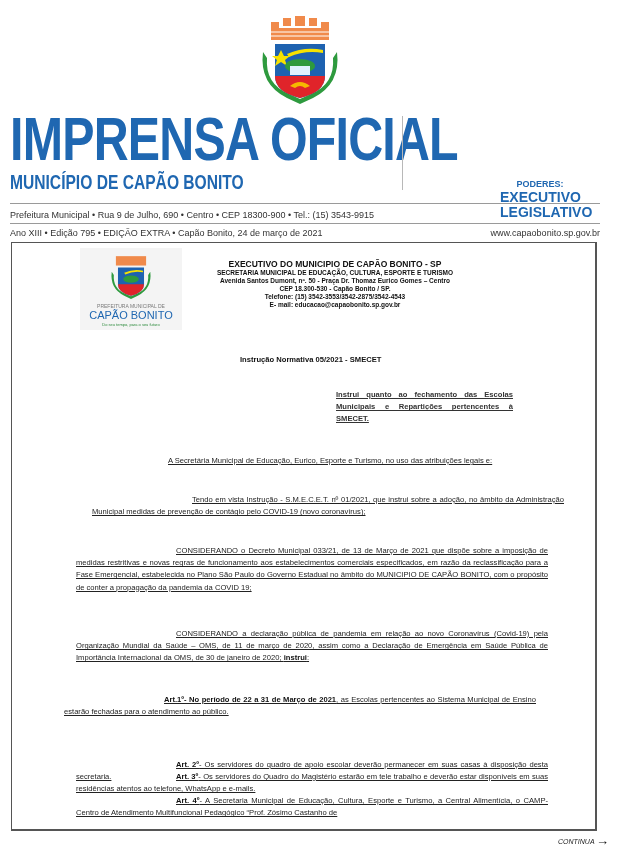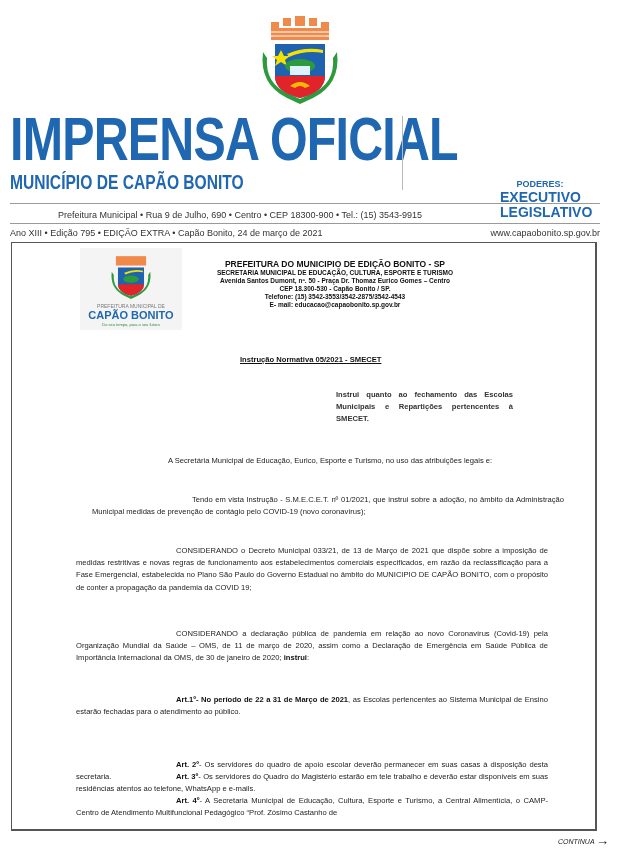--- a/index.html
+++ b/index.html
@@ -15,29 +15,29 @@
 
   .rule { position:absolute; left:10px; width:590px; height:1px; background:#9a9a9a; }
   .info-line { position:absolute; left:10px; font-size:9px; color:#333; white-space:nowrap; }
   .site-link { position:absolute; right:19px; top:228px; font-size:9px; color:#333; }
 
   .frame { position:absolute; left:11px; top:242px; width:586px; height:589px; border:1px solid #555; border-right:2px solid #555; border-bottom:2px solid #555; box-sizing:border-box; }
 
   .crest-small-box { position:absolute; left:80px; top:248px; width:102px; height:82px; background:#f4f4f4; }
   .crest-small { position:absolute; left:108px; top:252px; width:46px; height:50px; }
   .crest-small-caption { position:absolute; left:82px; top:303px; width:98px; text-align:center; font-size:5px; color:#7a7a7a; }
-  .crest-small-name { position:absolute; left:82px; top:309px; width:98px; text-align:center; font-size:11px; font-weight:bold; color:#1f67b1; }
+  .crest-small-name { position:absolute; left:82px; top:309px; width:98px; text-align:center; font-size:11px; font-weight:normal; color:#1f67b1; }
   .crest-small-tag { position:absolute; left:82px; top:322px; width:98px; text-align:center; font-size:4px; color:#2c8a3b; }
 
   .letterhead { position:absolute; left:190px; top:259px; width:290px; text-align:center; font-family:"Liberation Sans", sans-serif; font-weight:bold; color:#111; }
   .letterhead .l1 { font-size:8.5px; line-height:10px; }
   .letterhead .l2 { font-size:6.5px; line-height:8px; }
 
-  .doc-text { position:absolute; font-family:"Liberation Sans", sans-serif; font-size:7.6px; line-height:12.2px; color:#222; text-align:justify; }
-  .doc-title { position:absolute; left:240px; top:355px; font-size:7.6px; font-weight:bold; color:#111;text-decoration:underline; }
+  .doc-text { position:absolute; font-family:"Liberation Sans", sans-serif; font-size:7.6px; line-height:12.2px; color:#222; text-align:justify;text-decoration:underline; }
+  .doc-title { position:absolute; left:240px; top:355px; font-size:7.6px; font-weight:bold; color:#111; }
   .summary { left:336px; top:389px; width:177px; font-weight:bold; color:#333; }
   .b { font-weight:bold; color:#111; }
   .indent2 { text-indent:100px; }
 
   .continua { position:absolute; left:558px; top:838px; font-size:7px; font-style:italic; color:#222; }
   .arrow { position:absolute; left:596px; top:834px; font-size:13px; font-weight:bold; color:#111; line-height:13px; }
 </style>
 </head>
 <body>
 
@@ -67,21 +67,21 @@
 <div class="masthead-title">IMPRENSA OFICIAL</div>
 <div class="masthead-sub">MUNICÍPIO DE CAPÃO BONITO</div>
 <div class="masthead-divider"></div>
 <div class="powers">
   <div class="lbl">PODERES:</div>
   <div class="v">EXECUTIVO</div>
   <div class="v">LEGISLATIVO</div>
 </div>
 
 <div class="rule" style="top:203px;"></div>
-<div class="info-line" style="top:210px;margin-left:48px;">Prefeitura Municipal • Rua 9 de Julho, 690 • Centro • CEP 18300-900 • Tel.: (15) 3543-9915</div>
+<div class="info-line" style="top:210px;">Prefeitura Municipal • Rua 9 de Julho, 690 • Centro • CEP 18300-900 • Tel.: (15) 3543-9915</div>
 <div class="rule" style="top:223px;"></div>
 <div class="info-line" style="top:228px;">Ano XIII • Edição 795 • EDIÇÃO EXTRA • Capão Bonito, 24 de março de 2021</div>
 <div class="site-link">www.capaobonito.sp.gov.br</div>
 
 <div class="frame"></div>
 
 <div class="crest-small-box"></div>
 <svg class="crest-small" viewBox="0 0 86 96">
   <g fill="#f08a4b">
       <rect x="14" y="8" width="58" height="18"></rect>
@@ -90,35 +90,35 @@
   <path d="M18 30 H68 V62 Q68 78 43 84 Q18 78 18 62 Z" fill="#1e62b0"></path>
   <path d="M18 62 H68 Q68 78 43 84 Q18 78 18 62 Z" fill="#e0242a"></path>
   <ellipse cx="43" cy="52" rx="15" ry="7" fill="#2e9a3e"></ellipse>
   <path d="M30 40 Q48 32 66 36 L66 39 Q48 36 32 43 Z" fill="#f6e200"></path>
 </svg>
 <div class="crest-small-caption">PREFEITURA MUNICIPAL DE</div>
 <div class="crest-small-name">CAPÃO BONITO</div>
 <div class="crest-small-tag">Do seu tempo, para o seu futuro</div>
 
 <div class="letterhead">
-  <div class="l1">PREFEITURA DO MUNICIPIO DE EDIÇÃO BONITO - SP</div>
+  <div class="l1">EXECUTIVO DO MUNICIPIO DE CAPÃO BONITO - SP</div>
   <div class="l2">SECRETARIA MUNICIPAL DE EDUCAÇÃO, CULTURA, ESPORTE E TURISMO</div>
   <div class="l2">Avenida Santos Dumont, nº. 50 - Praça Dr. Thomaz Eurico Gomes – Centro</div>
   <div class="l2">CEP 18.300-530 - Capão Bonito / SP.</div>
   <div class="l2">Telefone: (15) 3542-3553/3542-2875/3542-4543</div>
   <div class="l2">E- mail: educacao@capaobonito.sp.gov.br</div>
 </div>
 
 <div class="doc-title">Instrução Normativa 05/2021 - SMECET</div>
 <div class="doc-text summary">Instrui quanto ao fechamento das Escolas Municipais e Repartições pertencentes à SMECET.</div>
 
 <div class="doc-text" style="left:118px; top:455px; width:430px; text-indent:50px;">A Secretária Municipal de Educação, Eurico, Esporte e Turismo, no uso das atribuições legais e:</div>
 <div class="doc-text indent2" style="left:92px; top:494px; width:472px;">Tendo em vista Instrução - S.M.E.C.E.T. nº 01/2021, que instrui sobre a adoção, no âmbito da Administração Municipal medidas de prevenção de contágio pelo COVID-19 (novo coronavírus);</div>
 <div class="doc-text indent2" style="left:76px; top:545px; width:472px;">CONSIDERANDO o Decreto Municipal 033/21, de 13 de Março de 2021 que dispõe sobre a imposição de medidas restritivas e novas regras de funcionamento aos estabelecimentos comerciais especificados, em razão da reclassificação para a Fase Emergencial, estabelecida no Plano São Paulo do Governo Estadual no âmbito do MUNICIPIO DE CAPÃO BONITO, com o propósito de conter a propagação da pandemia da COVID 19;</div>
 <div class="doc-text indent2" style="left:76px; top:628px; width:472px;"><span>CONSIDERANDO a declaração pública de pandemia em relação ao novo Coronavírus (Covid-19) pela Organização Mundial da Saúde – OMS, de 11 de março de 2020, assim como a Declaração de Emergência em Saúde Pública de Importância Internacional da OMS, de 30 de janeiro de 2020; </span><span class="b">instrui</span><span>:</span></div>
 
-<div class="doc-text indent2" style="left:76px; top:694px; width:472px;"><span class="b">Art.1º- No período de 22 a 31 de Março de 2021</span><span>, as Escolas pertencentes ao Sistema Municipal de Ensino estarão fechadas para o atendimento ao público.</span></div>
+<div class="doc-text indent2" style="left:64px; top:694px; width:472px;"><span class="b">Art.1º- No período de 22 a 31 de Março de 2021</span><span>, as Escolas pertencentes ao Sistema Municipal de Ensino estarão fechadas para o atendimento ao público.</span></div>
 <div class="doc-text indent2" style="left:76px; top:731px; width:472px;margin-top:28px;"><span class="b">Art. 2º</span><span>- Os servidores do quadro de apoio escolar deverão permanecer em suas casas à disposição desta secretaria.</span></div>
 <div class="doc-text indent2" style="left:76px; top:771px; width:472px;"><span class="b">Art. 3º</span><span>- Os servidores do Quadro do Magistério estarão em tele trabalho e deverão estar disponíveis em suas residências atentos ao telefone, WhatsApp e e-mails.</span></div>
 <div class="doc-text indent2" style="left:76px; top:795px; width:472px;"><span class="b">Art. 4º</span><span>- A Secretaria Municipal de Educação, Cultura, Esporte e Turismo, a Central Alimentícia, o CAMP- Centro de Atendimento Multifuncional Pedagógico “Prof. Zósimo Castanho de</span></div>
 
 <div class="continua">CONTINUA</div>
 <div class="arrow">→</div>
 
 </body></html>

